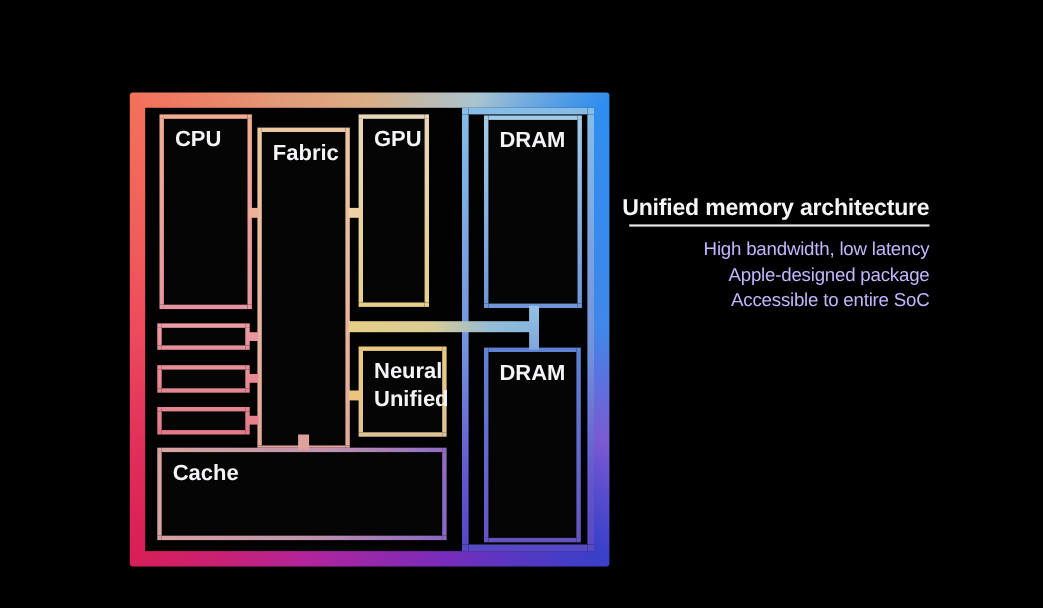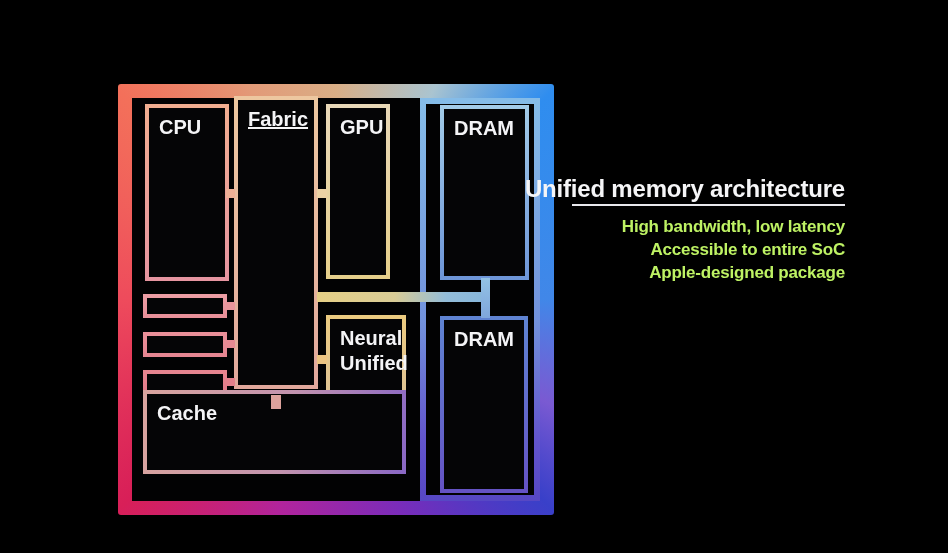--- a/index.html
+++ b/index.html
@@ -30,33 +30,33 @@
   
   .bx{
     position:absolute;box-sizing:border-box;background:#050506;
     border:4px solid transparent;border-image-slice:1 !important;
     color:#f4f4f6;font-size:20px;font-weight:bold;line-height:25px;
     padding:7px 4px 0 10px;letter-spacing:0;
   }
   
   #box-cpu   {left:27px; top:20px;  width:84px;  height:177px;
               border-image:linear-gradient(180deg,#f2ad90,#e695a0) 1;}
-  #box-fabric{left:116px;top:12px;  width:84px;  height:293px;
-              border-image:linear-gradient(180deg,#edc7a0,#e2a89c) 1;text-decoration:underline;}
+  #box-fabric{left:116px;top:32px;  width:84px;  height:293px;
+              border-image:linear-gradient(180deg,#edc7a0,#e2a89c) 1;}
   #box-gpu   {left:208px;top:20px;  width:64px;  height:175px;
               border-image:linear-gradient(175deg,#e9d8b8,#e6cf8a) 1;}
   #box-blk1  {left:25px; top:210px; width:84px;  height:24px;
               border-image:linear-gradient(180deg,#ec9da4,#e89099) 1;}
   #box-blk2  {left:25px; top:248px; width:84px;  height:25px;
               border-image:linear-gradient(180deg,#e98f98,#e58591) 1;}
   #box-blk3  {left:25px; top:286px; width:84px;  height:25px;
               border-image:linear-gradient(180deg,#e6858f,#e37a89) 1;}
   #box-ne    {left:208px;top:231px; width:80px;  height:82px;
               border-image:linear-gradient(180deg,#ebca80,#dfc394) 1;}
-  #box-cache {left:25px; top:306px; width:263px; height:84px;
+  #box-cache {left:25px; top:323px; width:263px; height:84px;
               border-image:linear-gradient(100deg,#d9a49e 0%,#c293ae 55%,#8a68c4 100%) 1;}
   #box-dram-group{left:302px;top:14px;width:120px;height:403px;border-width:6px;
               background:transparent;
               border-image:linear-gradient(180deg,#85bce8 0%,#7292dc 55%,#6356cc 85%,#5748c4 100%) 1;}
   #box-dram1 {left:322px;top:21px; width:89px;  height:175px;
               border-image:linear-gradient(180deg,#a2cbe8,#6e96d8) 1;}
   #box-dram2 {left:322px;top:232px;width:88px;  height:177px;
               border-image:linear-gradient(180deg,#5f83d2,#6553c4) 1;}
   
   .stub{position:absolute;}
@@ -67,27 +67,27 @@
   #c-blk3       {left:108px;top:294px;width:9px; height:8px; background:#e4808b;}
   #c-ne         {left:199px;top:271px;width:10px;height:9px; background:#ecc482;}
   #c-cache      {left:153px;top:311px;width:10px;height:14px;background:#dda29c;}
   #c-bus        {left:199px;top:208px;width:172px;height:10px;
                  background:linear-gradient(90deg,#e6cf86 0%,#d9cc96 45%,#93bcd8 75%,#86b6dc 100%);}
   #c-dram-vert  {left:363px;top:194px;width:9px;height:40px;
                  background:linear-gradient(180deg,#93c2e4,#7fa6dc);}
   
   .panel{position:absolute;right:103px;top:177px;width:360px;text-align:right;}
   .panel-title{
-    color:#f5f5f7;font-size:24px;font-weight:bold;letter-spacing:-0.2px;
+    color:#f5f5f7;font-size:21px;font-weight:bold;letter-spacing:-0.2px;
     line-height:24px;white-space:nowrap;
   }
   .panel-rule{height:2px;width:273px;background:#e8e8ed;margin:3px 0 0 auto;}
   .panel-points{margin-top:9px;}
   .panel-point{
-    color:#bef264;font-size:17px;font-weight:bold;letter-spacing:-0.2px;
+    color:#c4b5fd;font-size:17px;font-weight:normal;letter-spacing:-0.2px;
     line-height:23px;white-space:nowrap;
   }
 </style>
 </head>
 <body>
 
 <div class="stage">
 
   <div class="frame">
     <div class="frame-inner"></div>
@@ -128,18 +128,18 @@
     <div class="stub" id="c-cache"></div>
     <div class="stub" id="c-bus"></div>
     <div class="stub" id="c-dram-vert"></div>
   </div>
 
   <div class="panel">
     <div class="panel-title">Unified memory architecture</div>
     <div class="panel-rule"></div>
     <div class="panel-points">
       <div class="panel-point">High bandwidth, low latency</div>
+      <div class="panel-point">Apple-designed package</div>
       <div class="panel-point">Accessible to entire SoC</div>
-      <div class="panel-point">Apple-designed package</div>
     </div>
   </div>
 
 </div>
 
 </body></html>

